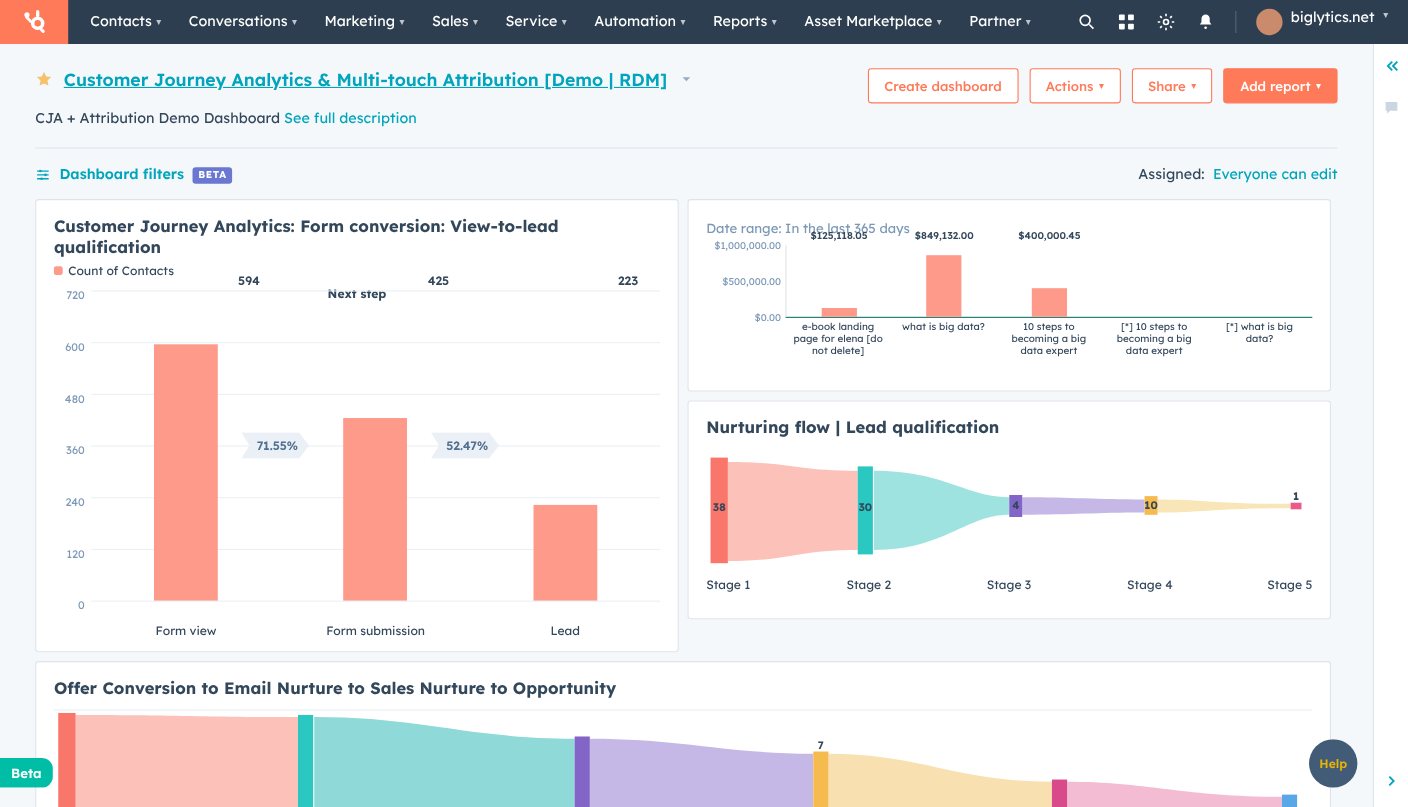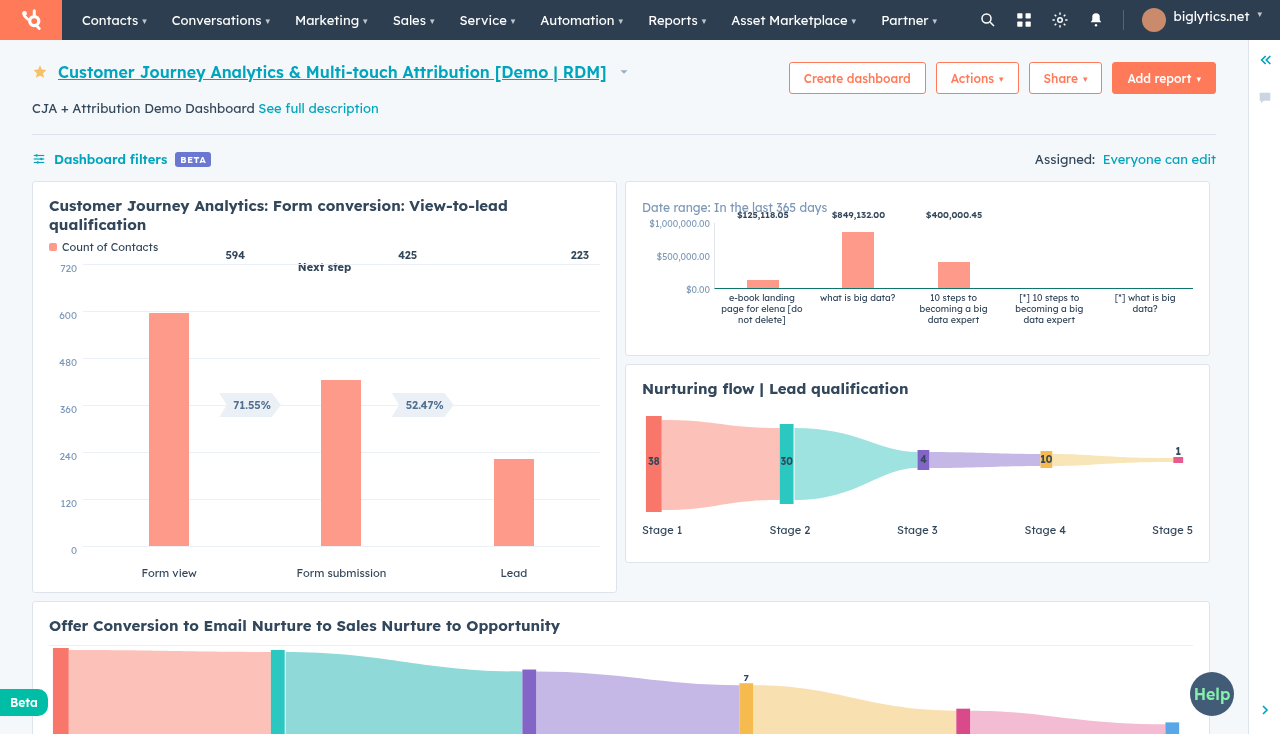--- a/index.html
+++ b/index.html
@@ -61,21 +61,21 @@
   .legend-dot { display:inline-block; width:8px; height:8px; border-radius:2px; background:#fd9a8a; margin-right:5px;}
   .legend-txt { font-size:11px; color:#33475b;}
   
   
   .funnel { position:relative; height:320px; margin-top:6px;}
   .funnel .yaxis { position:absolute; left:0; top:4px; bottom:22px; width:34px;}
   .funnel .ytick { position:absolute; right:6px; font-size:10px; color:#7c98b6;}
   .funnel .gridline { position:absolute; left:34px; right:0; height:1px; background:#eaf0f6;}
   .funnel .plot { position:absolute; left:34px; right:0; top:4px; bottom:34px; display:flex;}
   .funnel .bar-col { flex:1; display:flex; align-items:flex-end; justify-content:center; position:relative;}
-  .funnel .bar { width:40px; background:#fd9a8a;}
+  .funnel .bar { width:58px; background:#fd9a8a;}
   .funnel .bar-lbl { position:absolute; top:-16px; font-size:11px; font-weight:600; color:#33475b; width:100%; text-align:center;}
   .funnel .conv { position:absolute; top:50%; transform:translateY(-50%); left:-36px; background:#eaf0f6; padding:5px 10px 5px 14px; font-size:11px; font-weight:600; color:#516f90; clip-path: polygon(0 0, 85% 0, 100% 50%, 85% 100%, 0 100%, 12% 50%);}
   .funnel .xaxis { position:absolute; bottom:0; left:34px; right:0; display:flex;}
   .funnel .xaxis .xcat { flex:1; text-align:center; font-size:11px; color:#33475b;}
   .funnel .xlabel { text-align:center; font-size:11px; font-weight:700; color:#33475b; margin-top:4px;}
   
   
   .rev-chart { position:relative; height:120px; margin-top:8px;}
   .rev-chart .ticks { position:absolute; right:calc(100% - 68px); top:0;}
   .rev-chart .ytxt { font-size:9px; color:#7c98b6; text-align:right; position:absolute; right:0;}
@@ -90,21 +90,21 @@
   .sankey { position:relative; height:140px; margin-top:12px;}
   .sankey svg { width:100%; height:110px;}
   .sankey .stages { display:flex; font-size:11px; color:#33475b;}
   .sankey .stage { flex:1;}
   .sankey .stage.last { text-align:right; flex:0 0 auto;}
   
   
   .card-wide { grid-column: 1 / span 2;}
   .big-sankey svg { width:100%; height:140px; margin-top:10px; border-top:1px solid #eaf0f6; padding-top:2px;}
   
-  .help-btn { position:fixed; right:46px; bottom:18px; width:44px; height:44px; border-radius:22px; background:#425b76; color:#86efac; font-size:16px; font-weight:600; display:flex; align-items:center; justify-content:center; cursor:pointer;}
+  .help-btn { position:fixed; right:46px; bottom:18px; width:44px; height:44px; border-radius:22px; background:#425b76; color:#eab308; font-size:11px; font-weight:600; display:flex; align-items:center; justify-content:center; cursor:pointer;}
   .beta-tab { position:fixed; left:0; bottom:18px; background:#00bda5; color:#fff; font-size:12px; font-weight:600; padding:6px 10px; border-radius:0 10px 10px 0; cursor:pointer;}
 </style>
 </head>
 <body>
 
 <div class="topnav">
   <div class="logo-box">
     <svg viewBox="0 0 24 24">
         <circle cx="6" cy="6" r="2.2"></circle>
         <circle cx="15" cy="13" r="4.2" fill="none" stroke="#fff" stroke-width="3"></circle>

